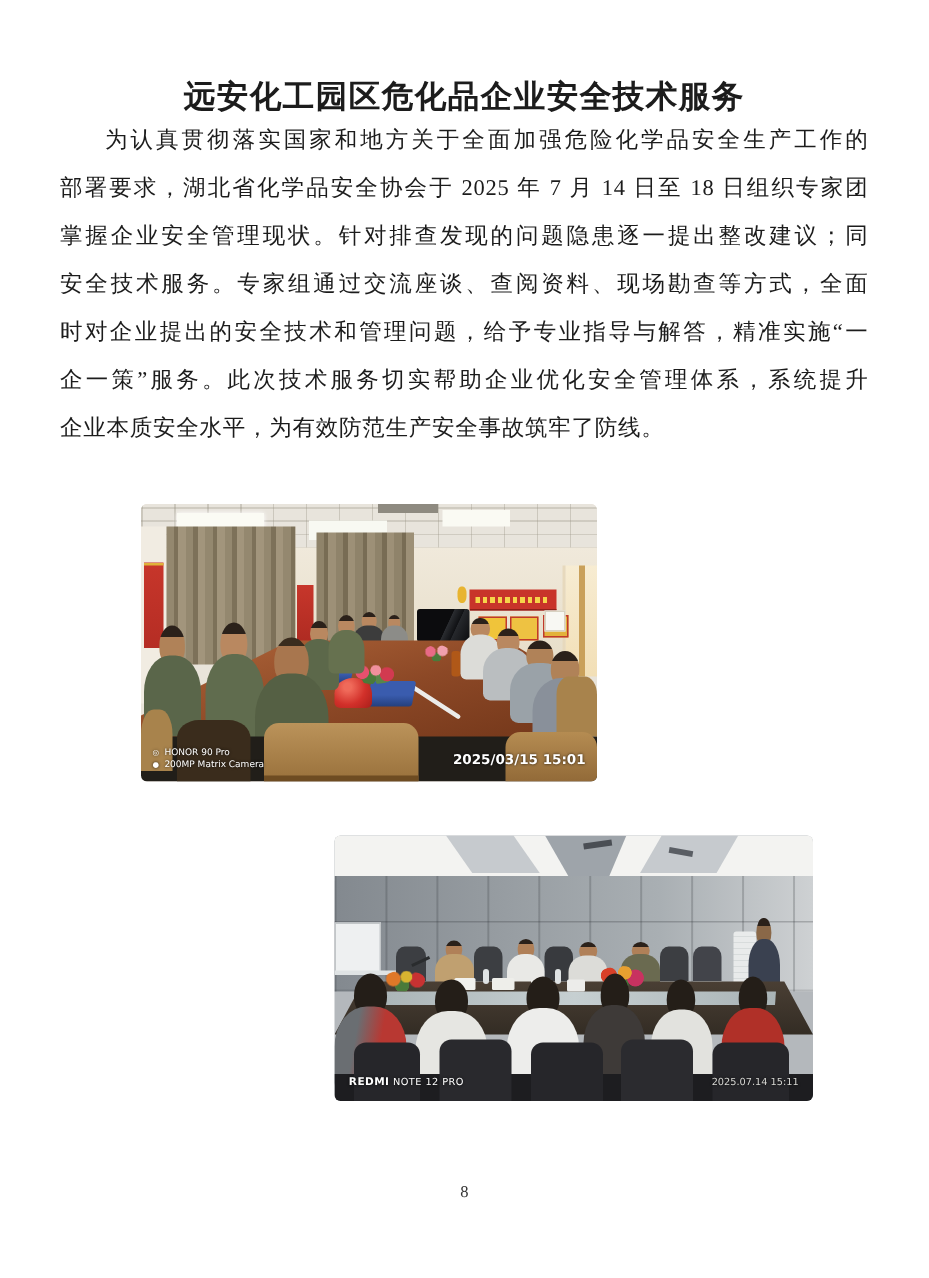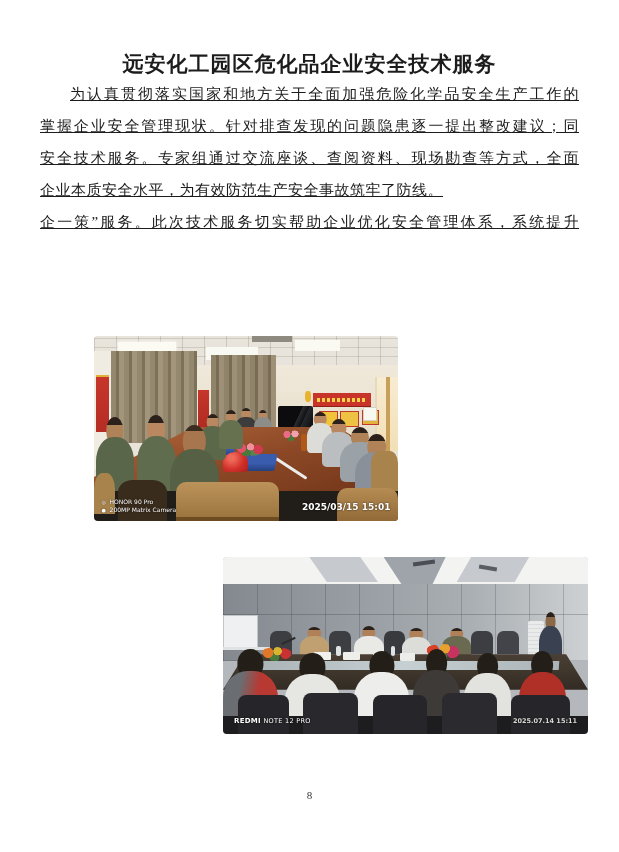--- a/index.html
+++ b/index.html
@@ -2,64 +2,66 @@
 <html><head>
 <meta charset="utf-8">
 <style>
   html,body{margin:0;padding:0;background:#ffffff;}
   .page{position:relative;width:619px;height:852px;background:#ffffff;overflow:hidden;
         font-family:"Liberation Serif","DejaVu Serif",serif;color:#1c1c1c;}
   .title{position:absolute;top:37px;left:0;right:0;text-align:center;
          font-size:21px;font-weight:bold;letter-spacing:1px;line-height:26px;}
   .bodytext{position:absolute;left:40px;top:78px;width:539px;font-size:15px;}
   .line{height:32px;line-height:32px;text-align:justify;text-align-last:justify;
-        letter-spacing:0.5px;white-space:nowrap;text-decoration:underline;}
+        letter-spacing:0.5px;white-space:nowrap;}
   .line.first{text-indent:2em;}
   .line.last{text-align-last:left;}
   .pagenum{position:absolute;top:789px;left:0;right:0;text-align:center;font-size:11px;color:#333;}
 
   .photo{position:absolute;overflow:hidden;border-radius:4px;}
   .photo1{left:94px;top:336px;width:304px;height:185px;background:#e9e4da;}
-  .photo2{left:223px;top:557px;width:365px;height:177px;background:#b4b8bc;}
+  .photo2{left:223px;top:557px;width:319px;height:177px;background:#b4b8bc;}
   .abs{position:absolute;}
 
   
   .person{position:absolute;}
   .person .head{position:absolute;top:0;left:50%;transform:translateX(-50%);width:46%;height:36%;
     border-radius:50% 50% 45% 45%;
     background:linear-gradient(#2b211a 0 28%, var(--skin,#b98860) 28%);}
   .person.back .head{background:#241e18;}
   .person .torso{position:absolute;top:27%;left:0;width:100%;height:73%;
     border-radius:45% 45% 14% 14%;background:var(--shirt,#888);}
 
   
   .wm{position:absolute;color:#ffffff;font-family:"DejaVu Sans","Liberation Sans",sans-serif;
       text-shadow:0 0 2px rgba(0,0,0,.8);z-index:40;}
   .wm-honor{left:2.5%;bottom:4%;font-size:6px;line-height:8px;}
   .wm-honor .wm-icon{display:inline-block;width:8px;font-size:5px;}
   .ts1{right:2.5%;bottom:5%;font-size:9px;font-weight:bold;}
   .wm-redmi{left:3%;bottom:5%;font-size:6.5px;letter-spacing:.3px;}
   .wm-redmi b{font-weight:bold;font-size:7px;}
-  .ts2{right:3%;bottom:5%;font-size:6.5px;color:#d8d8d4;font-weight:bold;}
+  .ts2{right:3%;bottom:5%;font-size:6.5px;color:#d8d8d4;font-weight:normal;}
 
   .flowers{position:absolute;border-radius:50%;}
 </style>
 </head>
 <body>
 
 <div class="page">
 
   <h1 class="title">远安化工园区危化品企业安全技术服务</h1>
 
   <div class="bodytext">
     <div class="line first">为认真贯彻落实国家和地方关于全面加强危险化学品安全生产工作的</div>
+    <div class="line">部署要求，湖北省化学品安全协会于 2025 年 7 月 14 日至 18 日组织专家团</div>
     <div class="line">掌握企业安全管理现状。针对排查发现的问题隐患逐一提出整改建议；同</div>
     <div class="line">安全技术服务。专家组通过交流座谈、查阅资料、现场勘查等方式，全面</div>
+    <div class="line">时对企业提出的安全技术和管理问题，给予专业指导与解答，精准实施“一</div>
+    <div class="line">企一策”服务。此次技术服务切实帮助企业优化安全管理体系，系统提升</div>
     <div class="line last">企业本质安全水平，为有效防范生产安全事故筑牢了防线。</div>
-    <div class="line">企一策”服务。此次技术服务切实帮助企业优化安全管理体系，系统提升</div>
   </div>
 
   <div class="photo photo1">
 
     <div class="abs" style="left:0;top:0;width:100%;height:16%;
       background:
         repeating-linear-gradient(90deg, rgba(150,145,130,.35) 0 1px, transparent 1px 22px),
         repeating-linear-gradient(0deg, rgba(150,145,130,.3) 0 1px, transparent 1px 9px),
         #e8e4dc;"></div>
     <div class="abs" style="left:8%;top:3%;width:19%;height:7%;background:#fbfbf4;box-shadow:0 0 3px #fff;"></div>

